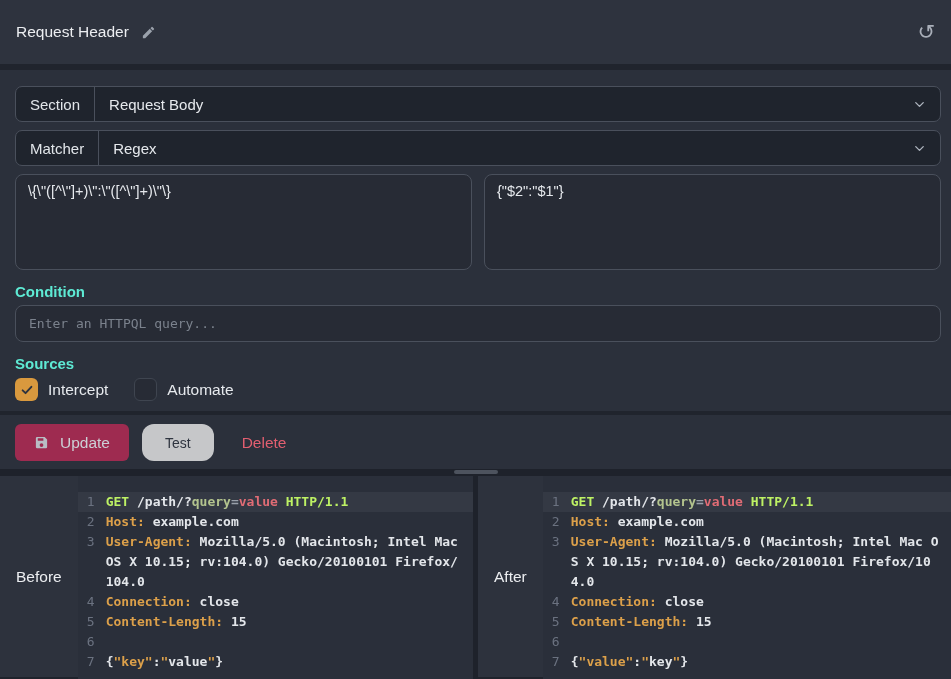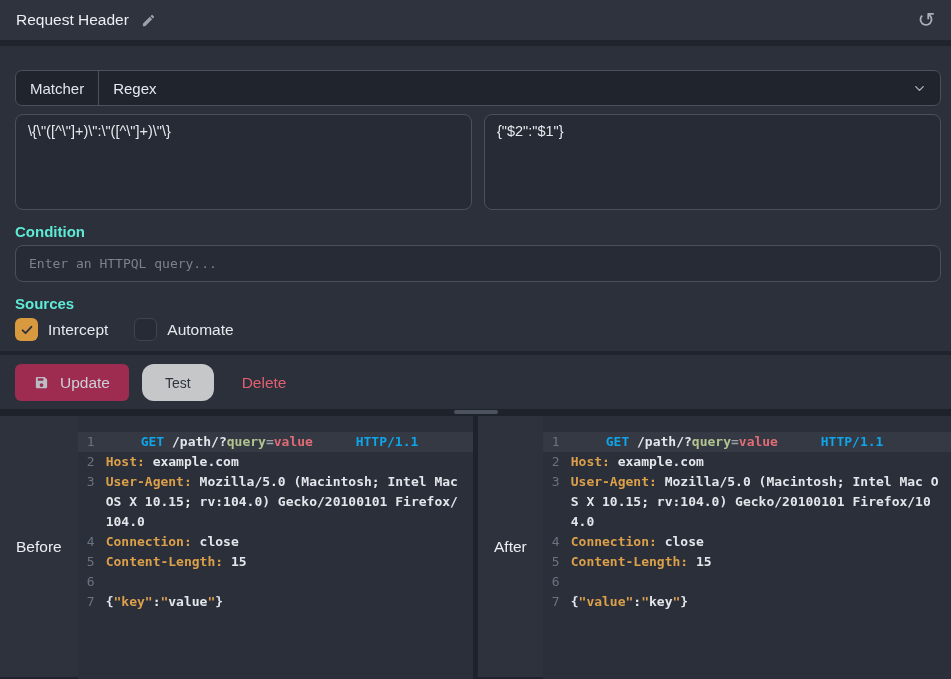--- a/index.html
+++ b/index.html
@@ -4,21 +4,21 @@
 <style>
   * { margin:0; padding:0; }
   html,body { background:#23272f; }
   .app {
     width:951px; height:679px; overflow:hidden;
     display:flex; flex-direction:column;
     font-family:"Liberation Sans", sans-serif;
     color:#e6e9ed; background:#2b303b;
   }
   
-  .titlebar { flex:0 0 40px; background:#2e333e; display:flex; align-items:center; padding:0 16px; }
+  .titlebar { flex:0 0 40px; background:#2e333e; display:flex; align-items:center; padding:12px 16px; }
   .titlebar .title { font-size:15.5px; color:#eceef1; }
   .edit-btn { margin-left:12px; color:#9aa1ab; display:flex; cursor:pointer; }
   .reset-btn { margin-left:auto; color:#a9afb9; font-size:21px; line-height:1; cursor:pointer;
                background:none; border:none; font-family:"DejaVu Sans", sans-serif; }
   .sep-a { flex:0 0 6px; background:#20242d; }
   
   .form { padding:16px 10px 10px 15px; }
   .control { display:flex; align-items:center; height:36px; background:#1f242d;
              border:1px solid #4a505c; border-radius:7px; box-sizing:border-box; overflow:hidden; }
   .control .clabel { padding:0 14px; align-self:stretch; display:flex; align-items:center;
@@ -63,21 +63,21 @@
   .v-div { flex:0 0 5px; background:#1e222b; }
   .panel-header { flex:0 0 42px; display:flex; align-items:center; padding:0 16px; background:#2d323d;
                   border-bottom:2px solid #1f232c; box-sizing:border-box; font-size:15.5px; color:#eceef1; }
   .code { flex:1; padding-top:16px; font-family:"DejaVu Sans Mono", monospace; font-size:13px;
           line-height:20px; overflow:hidden; }
   .line { display:flex; }
   .line.active { background:rgba(255,255,255,0.05); }
   .ln { flex:0 0 28px; padding-left:9px; box-sizing:border-box; color:#6b7280; font-weight:400; }
   .lc { flex:1; min-width:0; padding-right:10px; white-space:pre-wrap; word-break:break-all; font-weight:700; }
   
-  .tok-method, .tok-version { color:#0ea5e9;margin-left:35px; }
+  .tok-method, .tok-version { color:#bef264; }
   .tok-path, .tok-plain, .tok-hval, .tok-jstr, .tok-brace, .tok-punct { color:#e3e6ea; }
   .tok-qname { color:#b3c48e; }
   .tok-op { color:#9aa1ab; }
   .tok-qval { color:#e06c75; }
   .tok-hname, .tok-jkey, .tok-jq { color:#dca04a; }
   svg { display:block; }
 </style>
 </head>
 <body>
 
@@ -91,20 +91,29 @@
             <path d="M3 17.25V21h3.75L17.81 9.94l-3.75-3.75L3 17.25zM20.71 7.04a1 1 0 0 0 0-1.41l-2.34-2.34a1 1 0 0 0-1.41 0l-1.83 1.83 3.75 3.75 1.83-1.83z"></path>
           </svg>
       </span>
     </span>
     <button class="reset-btn"><span>↺</span></button>
   </div>
   <div class="sep-a"></div>
 
   <div class="form">
 
+    <div class="control">
+      <span class="clabel">Section</span>
+      <span class="cvalue">Request Body</span>
+      <span class="chev">
+        <svg width="15" height="15" viewBox="0 0 24 24" fill="none" stroke="currentColor" stroke-width="2.2" stroke-linecap="round" stroke-linejoin="round">
+            <path d="M6 9l6 6 6-6"></path>
+          </svg>
+      </span>
+    </div>
 
     <div class="row2">
       <div class="control">
         <span class="clabel">Matcher</span>
         <span class="cvalue">Regex</span>
         <span class="chev">
           <svg width="15" height="15" viewBox="0 0 24 24" fill="none" stroke="currentColor" stroke-width="2.2" stroke-linecap="round" stroke-linejoin="round">
               <path d="M6 9l6 6 6-6"></path>
             </svg>
         </span>

